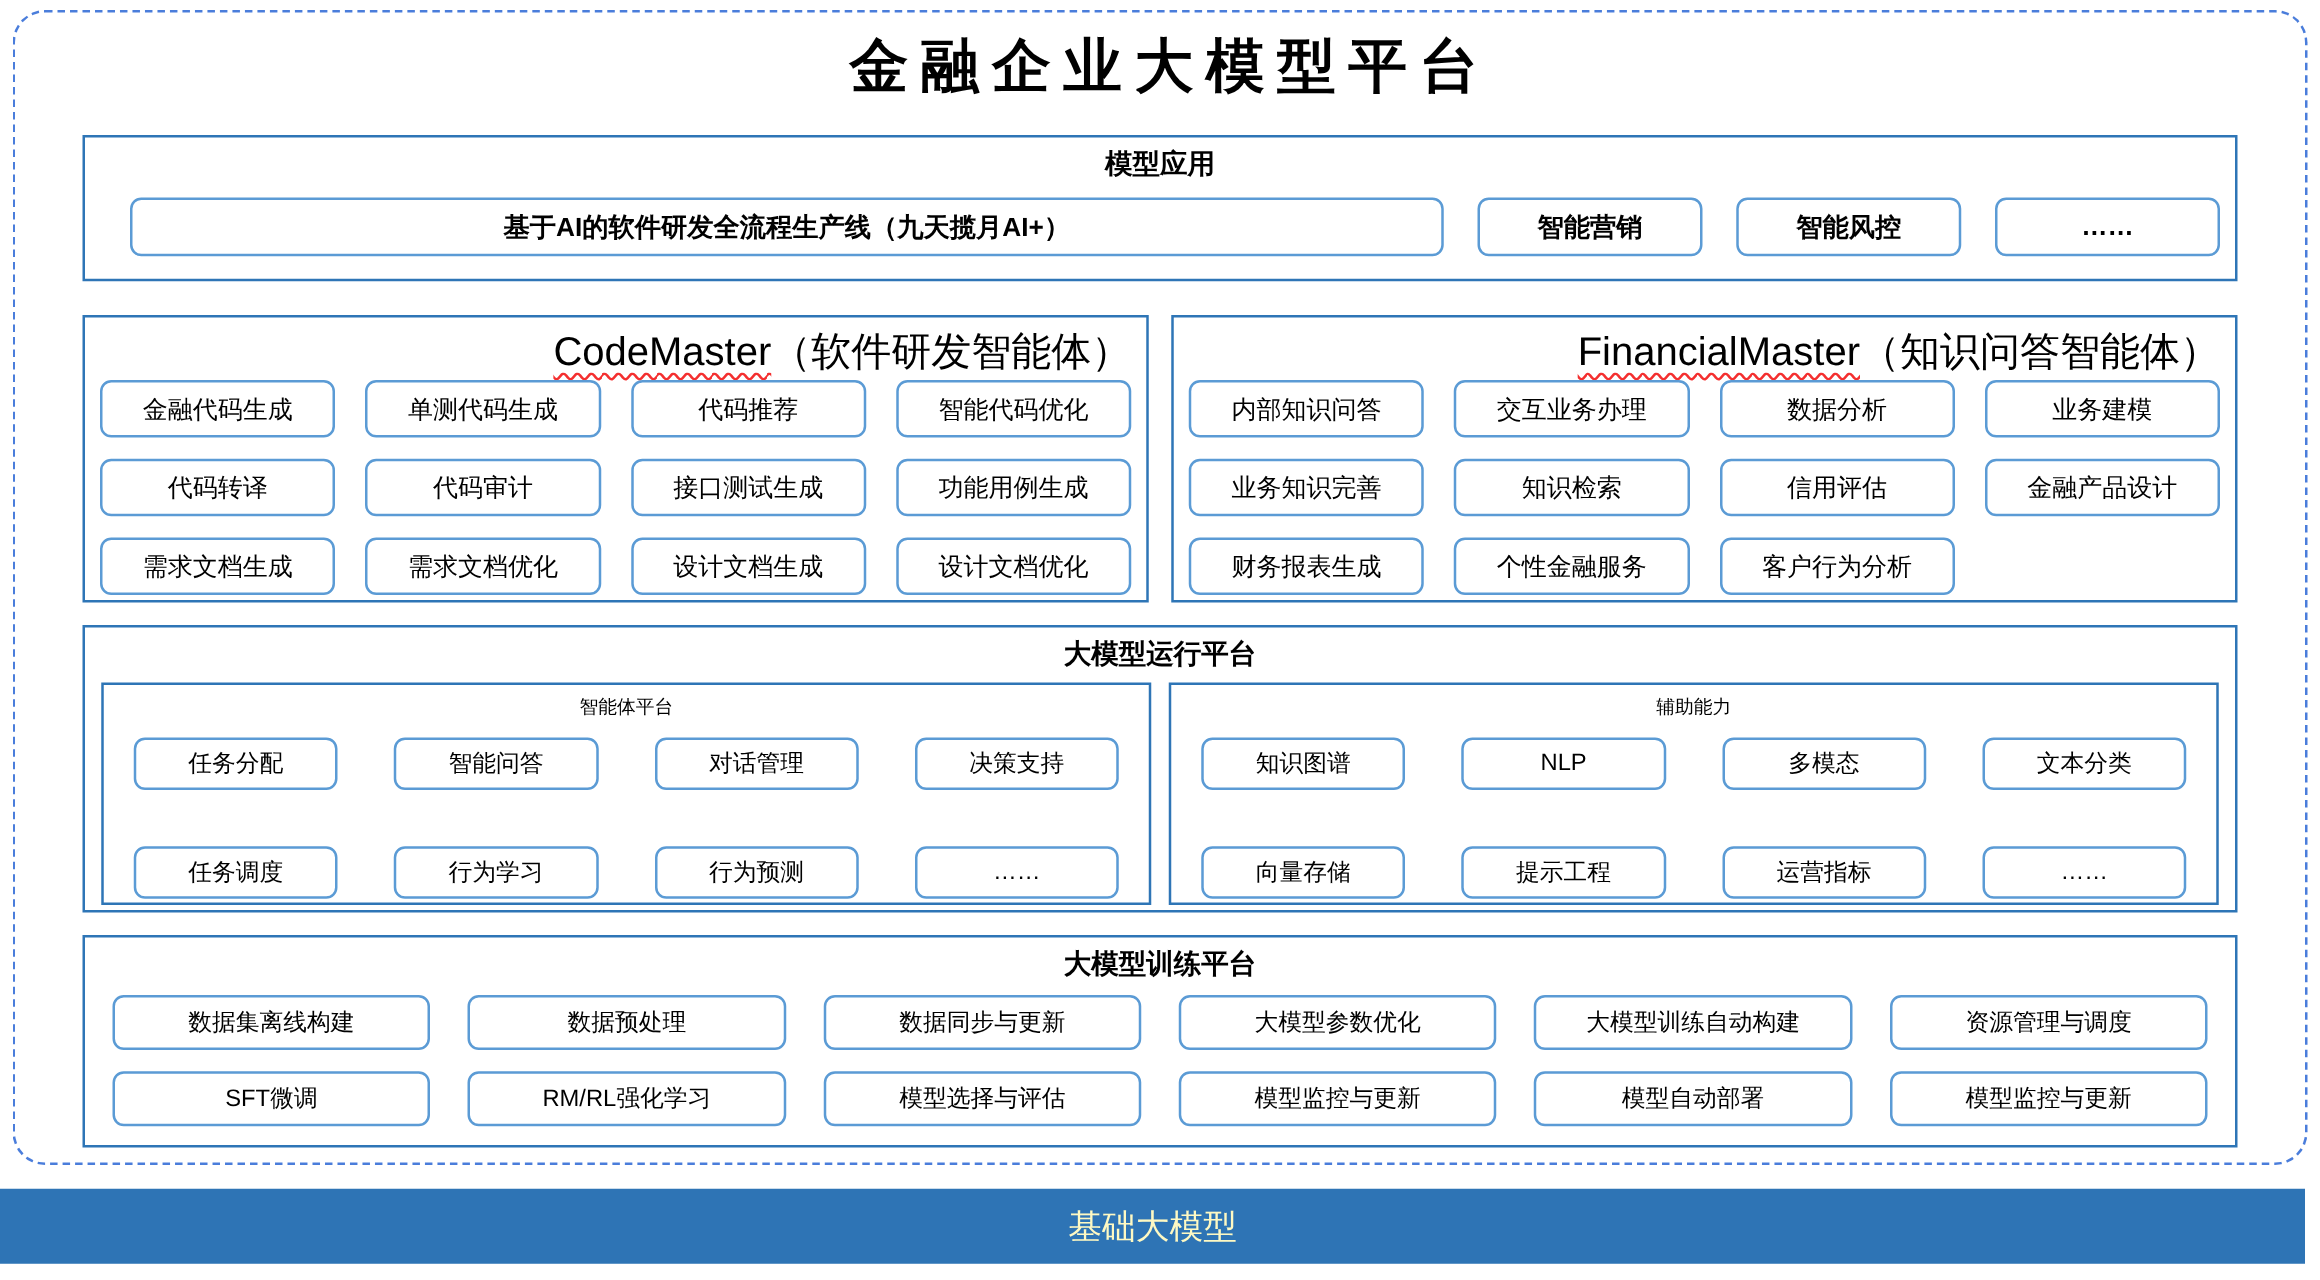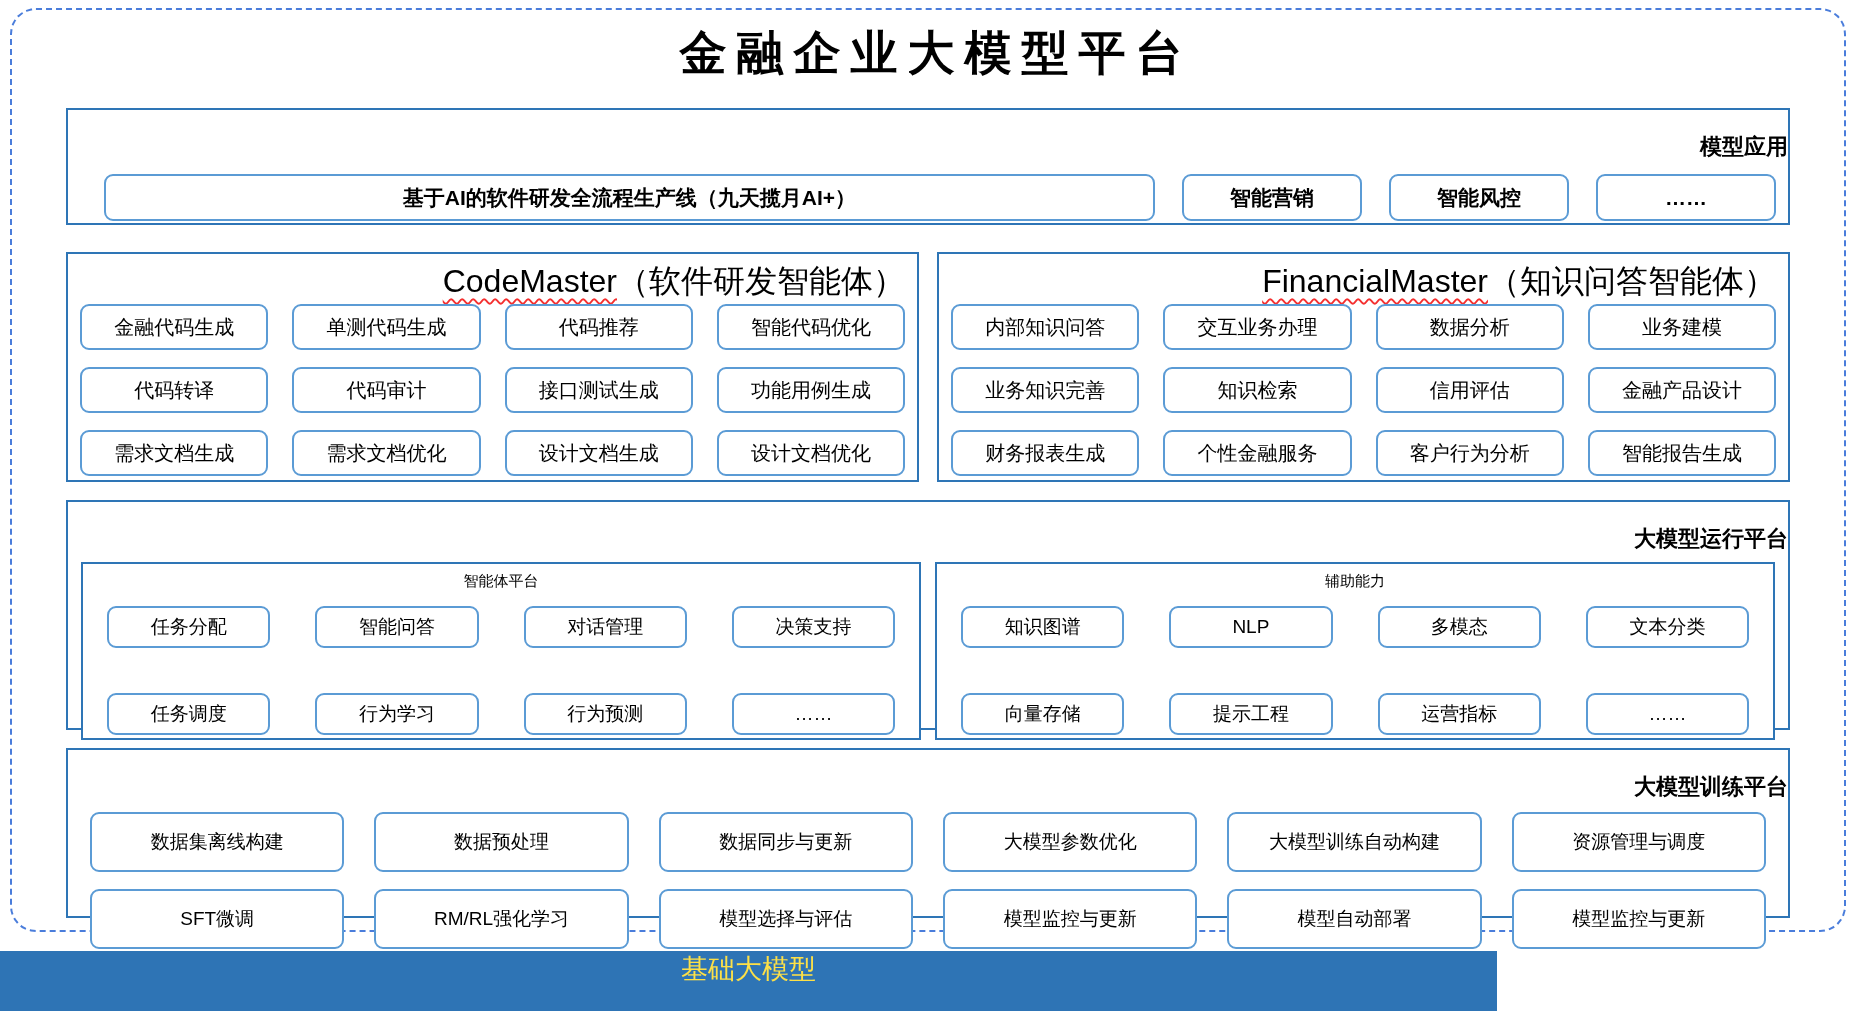--- a/index.html
+++ b/index.html
@@ -7,21 +7,21 @@
   body { font-family:"Liberation Sans", sans-serif; color:#000; }
   .canvas { position:relative; width:1856px; height:1024px; background:#fff; overflow:hidden; }
 
   .dashed-frame { position:absolute; left:10px; top:8px; width:1836px; height:924px;
     border:2px dashed #4a7ddb; border-radius:26px; }
 
   .page-title { position:absolute; top:22px; left:8px; width:100%; text-align:center;
     font-family:"DejaVu Serif", serif; font-weight:bold; font-size:47px; letter-spacing:10px; }
 
   .sec { position:absolute; left:66px; width:1724px; border:2px solid #2e75b6; background:#fff; }
-  .sec-header { text-align:right; font-weight:bold; font-size:22px; padding-top:22px; }
+  .sec-header { text-align:center; font-weight:bold; font-size:22px; padding-top:6px; }
 
   
   .sec1 { top:108px; height:117px; }
   .sec1-row { display:flex; gap:27px; margin:12px 12px 0 12px;padding-left:24px; }
   .btn { border:2px solid #5b9bd5; border-radius:9px; display:flex; align-items:center;
     justify-content:center; background:#fff; font-size:20px; text-align:center; }
   .sec1 .btn { height:47px; font-weight:bold; font-size:21px; }
   .sec1-main { flex:1 1 auto; }
   .sec1-small { flex:0 0 180px; }
 
@@ -38,25 +38,25 @@
   .sec3 { top:500px; height:230px; }
   .sec3-inner { display:flex; gap:14px; margin:8px 13px 0 13px; }
   .sub-box { flex:1; border:2px solid #2e75b6; background:#fff; padding:4px 24px 14px 24px; height:178px; }
   .sub-header { text-align:center; font-size:15px; font-weight:normal; height:34px; padding-top:4px; }
   .grid4s { display:grid; grid-template-columns:repeat(4,1fr); column-gap:44px; row-gap:18px; margin-top:4px;gap:45px; }
   .grid4s .btn { height:42px; font-size:19px; }
 
   
   .sec4 { top:748px; height:170px; }
   .grid6 { display:grid; grid-template-columns:repeat(6,1fr); column-gap:30px; row-gap:17px; margin:10px 22px 0 22px; }
-  .grid6 .btn { height:60px; font-size:19px; }
+  .grid6 .btn { height:44px; font-size:19px; }
 
   
-  .base-bar { position:absolute; left:0; top:951px; width:1497px; height:60px; background:#2e74b5;
-    color:#fde047; display:flex; align-items:flex-start; justify-content:center; font-size:27px; }
+  .base-bar { position:absolute; left:0; top:951px; width:1844px; height:60px; background:#2e74b5;
+    color:#fef9c3; display:flex; align-items:center; justify-content:center; font-size:27px; }
 </style>
 </head>
 <body>
 
 <div class="canvas">
 
   <div class="dashed-frame"></div>
 
   <div class="page-title">金融企业大模型平台</div>
 
@@ -101,21 +101,20 @@
         <div class="btn">交互业务办理</div>
         <div class="btn">数据分析</div>
         <div class="btn">业务建模</div>
         <div class="btn">业务知识完善</div>
         <div class="btn">知识检索</div>
         <div class="btn">信用评估</div>
         <div class="btn">金融产品设计</div>
         <div class="btn">财务报表生成</div>
         <div class="btn">个性金融服务</div>
         <div class="btn">客户行为分析</div>
-        <div class="btn">智能报告生成</div>
       </div>
     </div>
 
   </div>
 
   <div class="sec sec3">
     <div class="sec-header">大模型运行平台</div>
     <div class="sec3-inner">
 
       <div class="sub-box">

